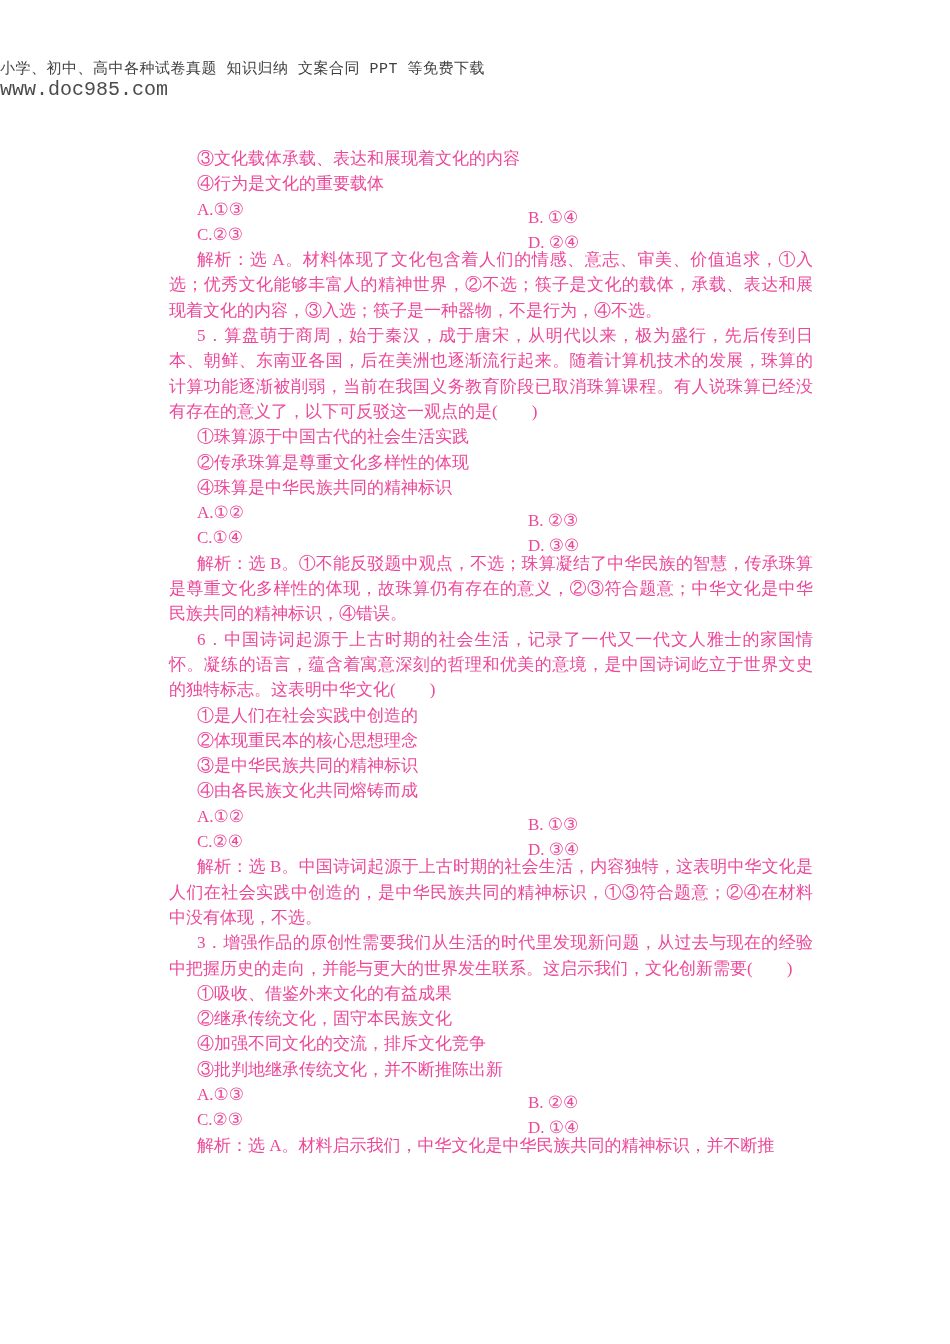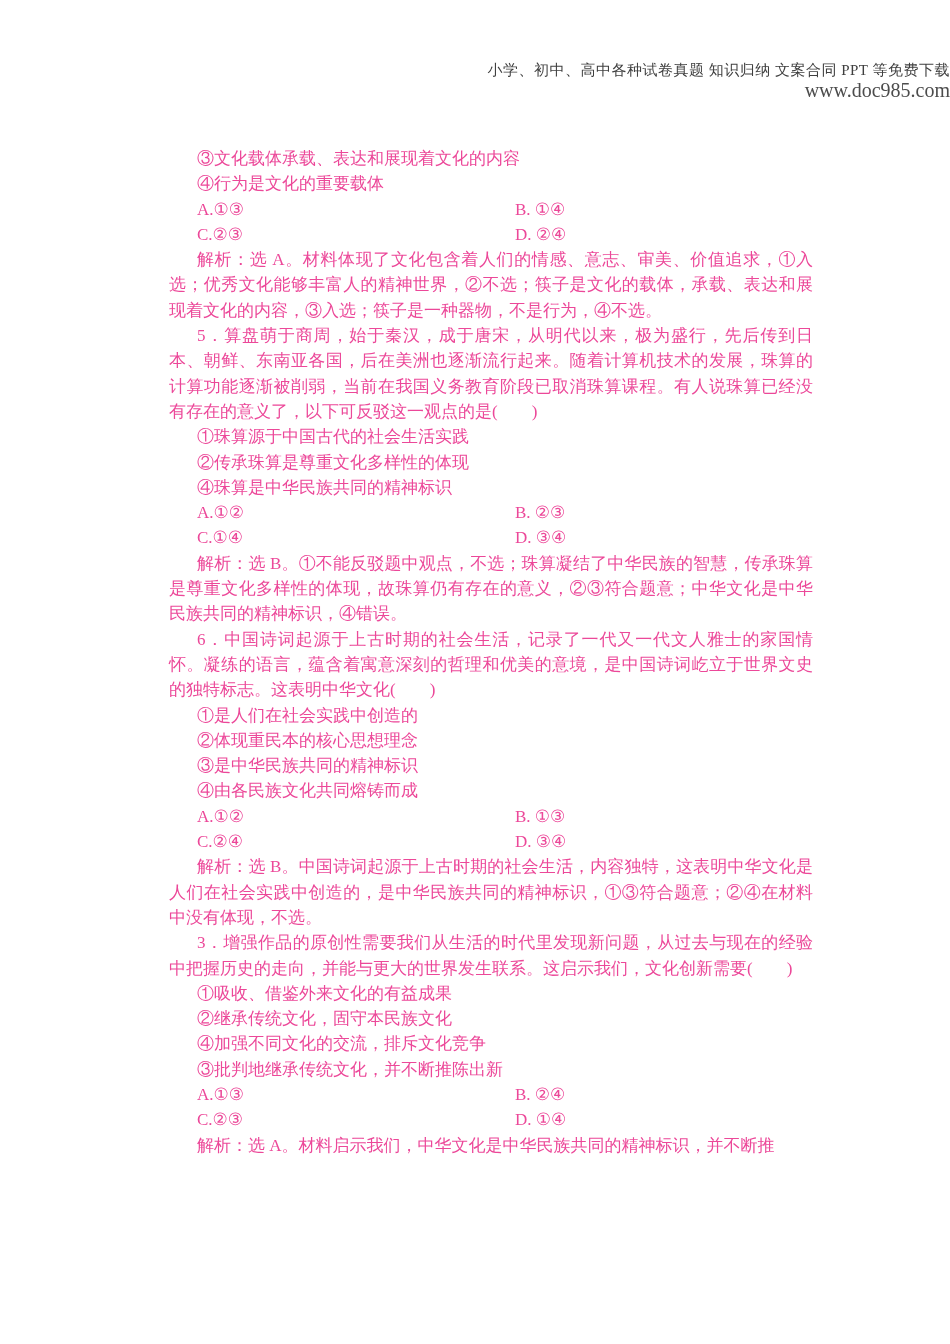--- a/index.html
+++ b/index.html
@@ -18,22 +18,22 @@
   .page {
     position: absolute;
     inset: 0;
     background: #ffffff;
   }
   .doc-header {
     position: absolute;
     top: 60px;
     left: 0;
     width: 100%;
-    text-align: right;
-    font-family: Liberation Serif, serif;
+    text-align: left;
+    font-family: Liberation Mono, monospace;
     color: #3f3f3f;
   }
   .doc-header .h1 {
     font-size: 15px;
     line-height: 20px;
     letter-spacing: 0.5px;
   }
   .doc-header .h2 {
     font-size: 20px;
     line-height: 20px;
@@ -58,21 +58,21 @@
   .opt-row {
     position: relative;
     height: 25.3px;
   }
   .opt {
     position: absolute;
     top: 0;
     white-space: pre;
   }
   .opt-a { left: 28px; }
-  .opt-b { left: 346px; }
+  .opt-b { left: 359px; margin-top: 8px; }
 </style>
 </head>
 <body>
 
 <div class="page">
 
   <header class="doc-header">
     <div class="h1">小学、初中、高中各种试卷真题 知识归纳 文案合同 PPT 等免费下载</div>
     <div class="h2">www.doc985.com</div>
   </header>

